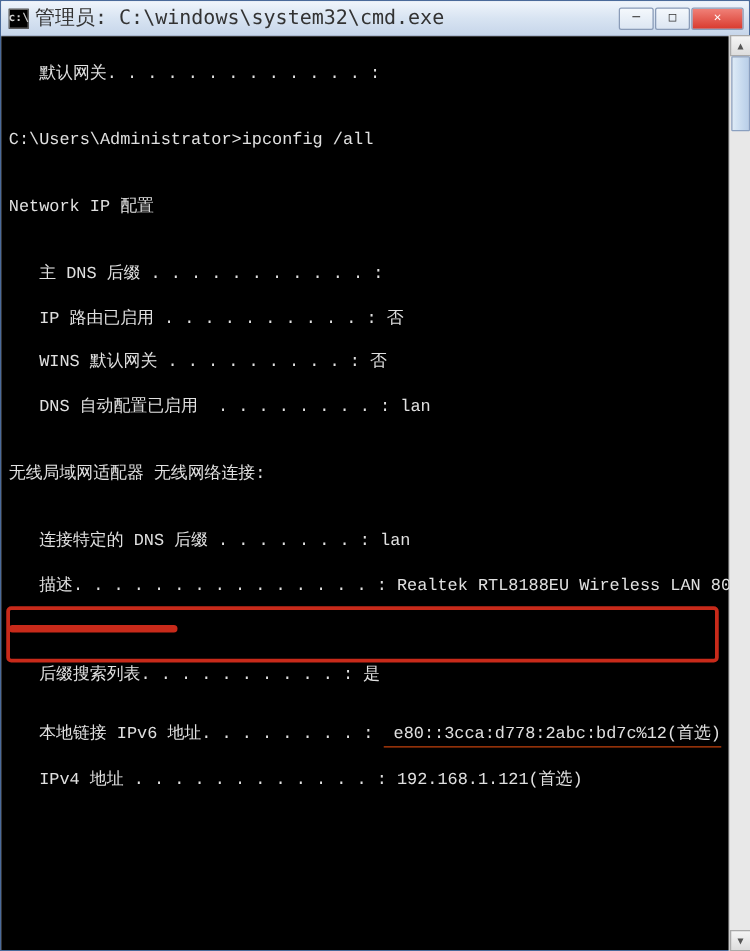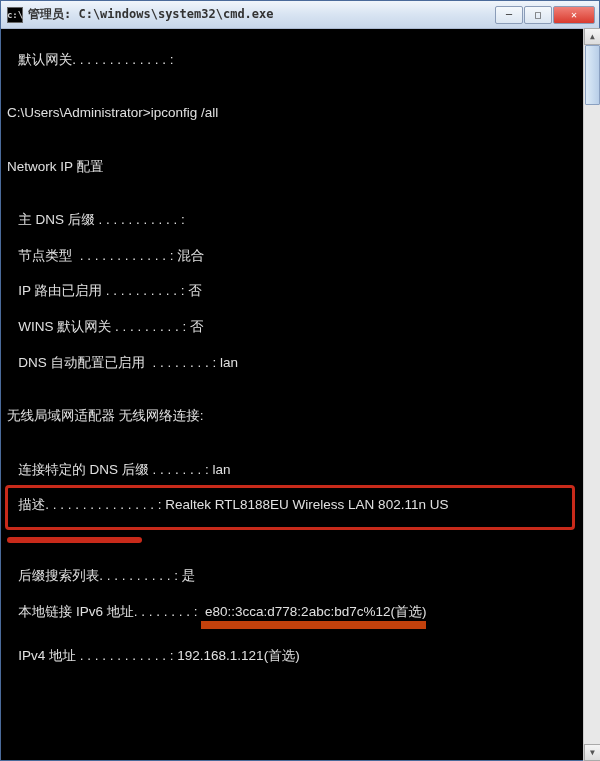--- a/index.html
+++ b/index.html
@@ -35,25 +35,24 @@
   margin-right: 5px;
   display: flex;
   align-items: center;
   justify-content: center;
   color: #ccc;
   font-size: 9px;
   font-weight: bold;
 }
 .title-text {
   flex: 1;
-  font-size: 12px;
+  font-size: 16px;
   color: #333;
   white-space: nowrap;
   overflow: hidden;
-  font-weight: bold;
 }
 .win-buttons {
   display: flex;
   gap: 1px;
 }
 .win-btn {
   width: 28px;
   height: 18px;
   border: 1px solid #8a9cb8;
   border-radius: 2px;
@@ -67,21 +66,21 @@
 .win-btn.close {
   background: linear-gradient(to bottom, #f08178, #d93b2f);
   color: #fff;
   width: 42px;
 }
 .terminal {
   flex: 1;
   background: #000;
   color: #e0e0e0;
   padding: 4px 6px 4px 6px;
-  font-family: Liberation Sans, sans-serif;
+  font-family: Liberation Mono, monospace;
   font-size: 13.5px;
   line-height: 1.32;
   white-space: pre;
   overflow: hidden;
   position: relative;
 }
 .scrollbar {
   position: absolute;
   right: 0;
   top: 28px;
@@ -115,23 +114,24 @@
 .line { display: block; width: 582px; }
 .redline {
   display: inline-block;
   background: #c82a1a;
   height: 6px;
   border-radius: 3px;
   vertical-align: middle;
   margin-top: -2px;
 }
 .redunder {
-  border-bottom: 8px solid #c2410c;
+  border-bottom: 1px solid #c2410c;
   display: inline-block;
   padding-bottom: 0px;
+  margin-top: 12px;
 }
 .redbox {
   position: absolute;
   border: 3px solid #c82a1a;
   border-radius: 4px;
   pointer-events: none;
 }
 </style>
 </head>
 <body>
@@ -156,21 +156,20 @@
   </div>
 
   <div class="terminal">
 <span class="line">   默认网关. . . . . . . . . . . . . :</span>
 <span class="line"></span>
 <span class="line"><span>C:\Users\Administrator&gt;</span><span>ipconfig /all</span></span>
 <span class="line"></span>
 <span class="line">Network IP 配置</span>
 <span class="line"></span>
 <span class="line">   主 DNS 后缀 . . . . . . . . . . . :</span>
-<span class="line"><span>   节点类型  . . . . . . . . . . . . : </span><span>混合</span></span>
 <span class="line"><span>   IP 路由已启用 . . . . . . . . . . : </span><span>否</span></span>
 <span class="line"><span>   WINS 默认网关 . . . . . . . . . : </span><span>否</span></span>
 <span class="line"><span>   DNS 自动配置已启用  . . . . . . . . : </span><span>lan</span></span>
 <span class="line"></span>
 <span class="line">无线局域网适配器 无线网络连接:</span>
 <span class="line"></span>
 <span class="line"><span>   连接特定的 DNS 后缀 . . . . . . . : </span><span>lan</span></span>
 <span class="line"><span>   描述. . . . . . . . . . . . . . . : </span><span>Realtek RTL8188EU Wireless LAN 802.11n US</span></span>
 <span class="line"><span class="redline" style="width:135px;"></span></span>
 <span class="line"><span>   后缀搜索列表. . . . . . . . . . : </span><span>是</span></span>

